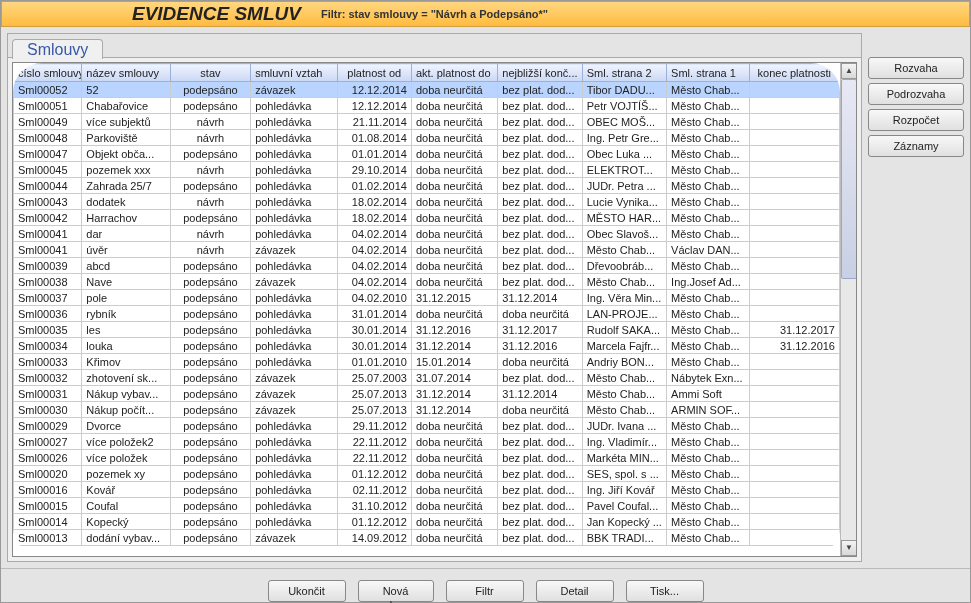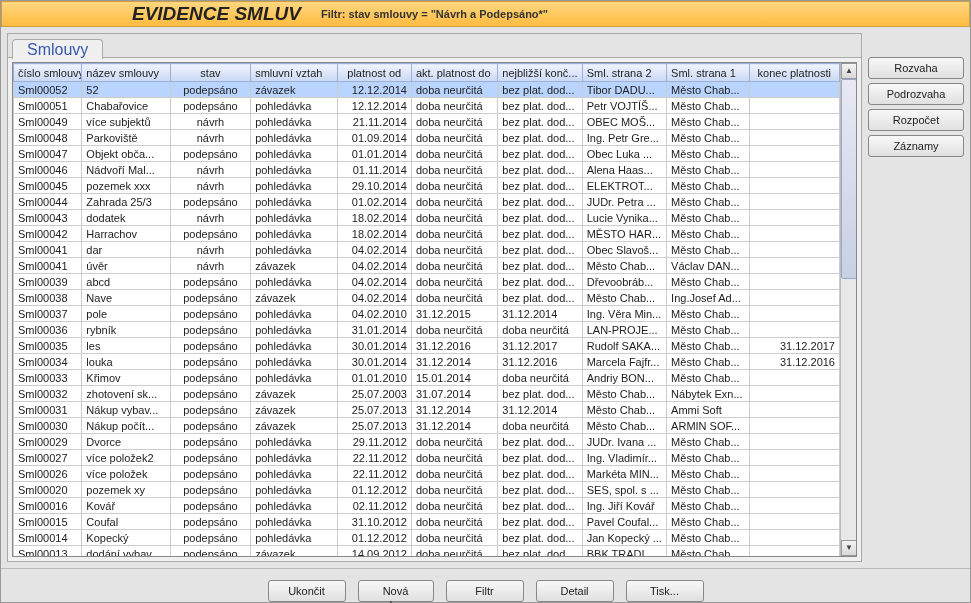--- a/index.html
+++ b/index.html
@@ -91,20 +91,21 @@
       flex: 1;
       overflow: hidden;
       border: 1px solid #888;
       background: #fff;
       position: relative;
       display: flex;
     }
     .grid-table {
       flex: 1;
       overflow: hidden;
+      border-radius: 29px;
     }
     table {
       border-collapse: collapse;
       width: 100%;
       table-layout: fixed;
     }
     th {
       background: linear-gradient(#f0f4ff, #cad8f4);
       border: 1px solid #9cb0d8;
       font-weight: normal;
@@ -266,66 +267,54 @@
                     <td class="col-nejbl">bez plat. dod...</td>
                     <td class="col-str2">OBEC MOŠ...</td>
                     <td class="col-str1">Město Chab...</td>
                     <td class="col-konec"></td>
                   </tr>
                   <tr>
                     <td class="col-cislo">Sml00048</td>
                     <td class="col-nazev">Parkoviště</td>
                     <td class="col-stav">návrh</td>
                     <td class="col-vztah">pohledávka</td>
-                    <td class="col-platnost">01.09.2014</td>
+                    <td class="col-platnost">01.08.2014</td>
                     <td class="col-aktplat">doba neurčitá</td>
                     <td class="col-nejbl">bez plat. dod...</td>
                     <td class="col-str2">Ing. Petr Gre...</td>
                     <td class="col-str1">Město Chab...</td>
                     <td class="col-konec"></td>
                   </tr>
                   <tr>
                     <td class="col-cislo">Sml00047</td>
                     <td class="col-nazev">Objekt obča...</td>
                     <td class="col-stav">podepsáno</td>
                     <td class="col-vztah">pohledávka</td>
                     <td class="col-platnost">01.01.2014</td>
                     <td class="col-aktplat">doba neurčitá</td>
                     <td class="col-nejbl">bez plat. dod...</td>
                     <td class="col-str2">Obec Luka ...</td>
-                    <td class="col-str1">Město Chab...</td>
-                    <td class="col-konec"></td>
-                  </tr>
-                  <tr>
-                    <td class="col-cislo">Sml00046</td>
-                    <td class="col-nazev">Nádvoří Mal...</td>
-                    <td class="col-stav">návrh</td>
-                    <td class="col-vztah">pohledávka</td>
-                    <td class="col-platnost">01.11.2014</td>
-                    <td class="col-aktplat">doba neurčitá</td>
-                    <td class="col-nejbl">bez plat. dod...</td>
-                    <td class="col-str2">Alena Haas...</td>
                     <td class="col-str1">Město Chab...</td>
                     <td class="col-konec"></td>
                   </tr>
                   <tr>
                     <td class="col-cislo">Sml00045</td>
                     <td class="col-nazev">pozemek xxx</td>
                     <td class="col-stav">návrh</td>
                     <td class="col-vztah">pohledávka</td>
                     <td class="col-platnost">29.10.2014</td>
                     <td class="col-aktplat">doba neurčitá</td>
                     <td class="col-nejbl">bez plat. dod...</td>
                     <td class="col-str2">ELEKTROT...</td>
                     <td class="col-str1">Město Chab...</td>
                     <td class="col-konec"></td>
                   </tr>
                   <tr>
                     <td class="col-cislo">Sml00044</td>
-                    <td class="col-nazev">Zahrada 25/3</td>
+                    <td class="col-nazev">Zahrada 25/7</td>
                     <td class="col-stav">podepsáno</td>
                     <td class="col-vztah">pohledávka</td>
                     <td class="col-platnost">01.02.2014</td>
                     <td class="col-aktplat">doba neurčitá</td>
                     <td class="col-nejbl">bez plat. dod...</td>
                     <td class="col-str2">JUDr. Petra ...</td>
                     <td class="col-str1">Město Chab...</td>
                     <td class="col-konec"></td>
                   </tr>
                   <tr>

